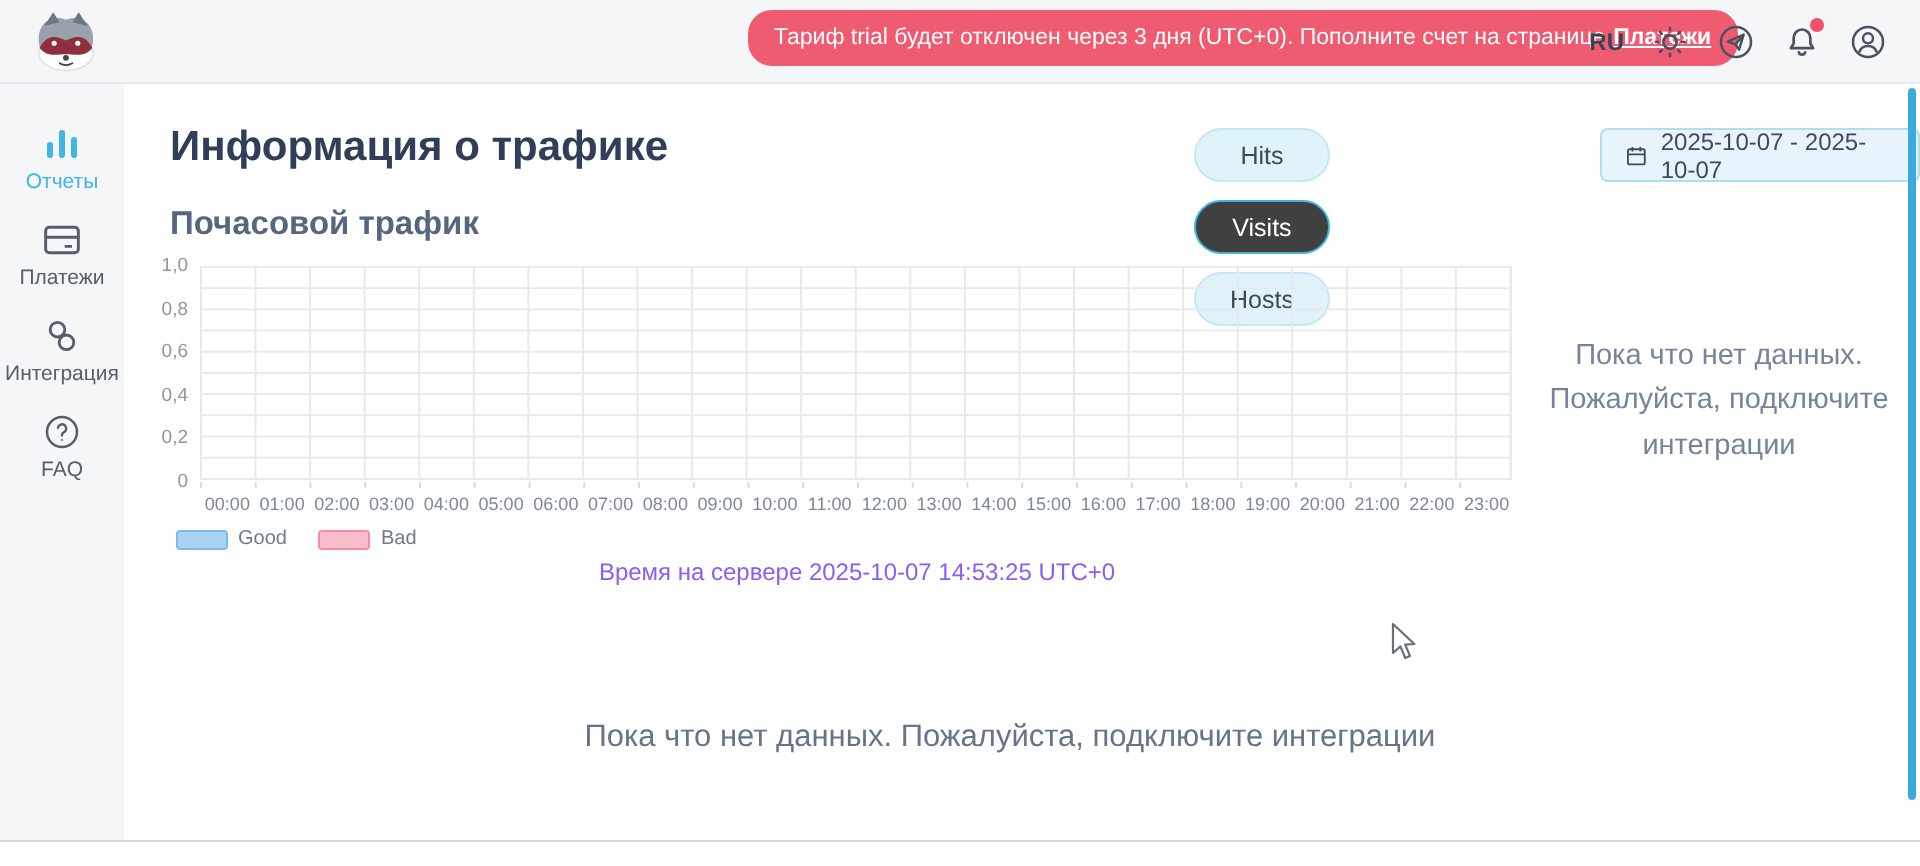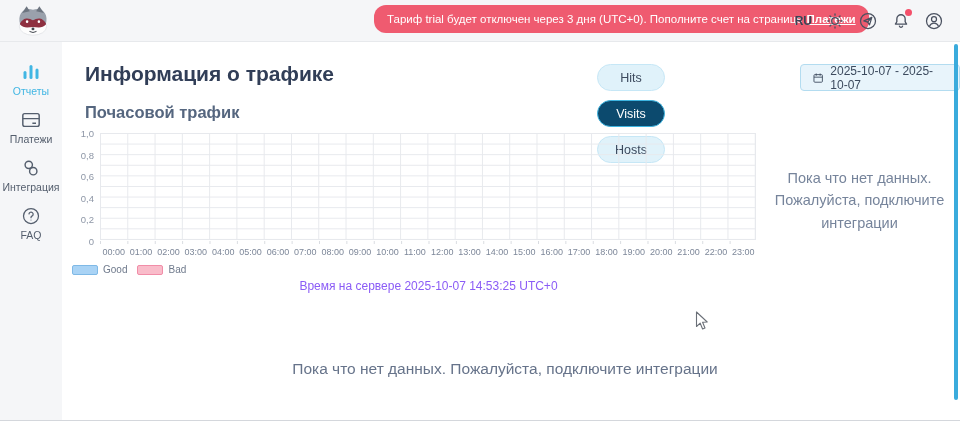--- a/index.html
+++ b/index.html
@@ -26,41 +26,41 @@
   .side-item .side-icon { width:22px; height:20px; }
   .side-item .side-icon svg { width:100%; height:100%; display:block; }
   .side-item .side-label { font-size:10.5px; }
   .side-item.active { color:#41b6e3; }
 
   
   .page-title { position:absolute; left:85px; top:62px; font-size:21px; font-weight:bold; color:#313e57; }
   .tabs { position:absolute; left:597px; top:64px; display:flex; gap:9px;flex-direction:column; }
   .tab { height:27px; padding:0 17px; border-radius:14px; border:1px solid #c6e7f6; background:#e0f2fa;
          color:#3c4a5e; font-size:12.5px; font-family:inherit; cursor:pointer; }
-  .tab.active { background:#0c4a6e; border-color:#3db4e0; color:#fff; }
+  .tab.active { background:#404040; border-color:#3db4e0; color:#fff; }
   .datebox { position:absolute; left:800px; top:64px; height:27px; display:flex; align-items:center; gap:6px;
              padding:4px 11px; background:#e8f4fb; border:1px solid #b3dcf0; border-radius:4px;
              color:#3c4a5e; font-size:12px; cursor:pointer; }
   .datebox svg { width:14px; height:14px; }
   .chart-title { position:absolute; left:85px; top:103px; font-size:16.5px; font-weight:bold; color:#55667f; }
 
   
   .yaxis { position:absolute; left:60px; top:133px; width:34px; height:108px; }
   .ytick { position:absolute; right:0; transform:translateY(-50%); font-size:9.5px; color:#8d96a6; }
   .plot { position:absolute; left:100px; top:133px; width:656px; height:107px;
           border-right:1px solid #e7e9ed; border-bottom:1px solid #e7e9ed;
           background-image:linear-gradient(to right,#e7e9ed 1px,transparent 1px),
                            linear-gradient(to bottom,#e7e9ed 1px,transparent 1px);
           background-size:calc(100%/24) calc(100%/10); }
   .tickstrip { position:absolute; left:100px; top:241px; width:657px; height:3px;
                background-image:linear-gradient(to right,#d9dce1 1px,transparent 1px);
                background-size:calc(100%/24); }
   .xaxis { position:absolute; left:100px; top:247px; width:657px; display:flex; }
   .xtick { flex:1; text-align:center; font-size:9px; color:#7d8799; }
-  .legend { position:absolute; left:72px; top:264px; display:flex; gap:10px; align-items:center; }
+  .legend { position:absolute; left:88px; top:264px; display:flex; gap:16px; align-items:center; }
   .legend-item { display:flex; align-items:center; gap:5px; }
   .swatch { width:26px; height:10px; border:1px solid; border-radius:2px; display:inline-block; }
   .legend-label { font-size:10px; color:#6f7a8c; }
   .server-time { position:absolute; left:100px; top:279px; width:657px; text-align:center;
                  font-size:12px; color:#8b5cf6; }
   .side-empty { position:absolute; left:772px; top:167px; width:175px; text-align:center;
                 font-size:14.5px; line-height:1.55; color:#76849b; }
   .bottom-empty { position:absolute; left:62px; top:360px; width:886px; text-align:center;
                   font-size:15.5px; color:#66738a; }
 

